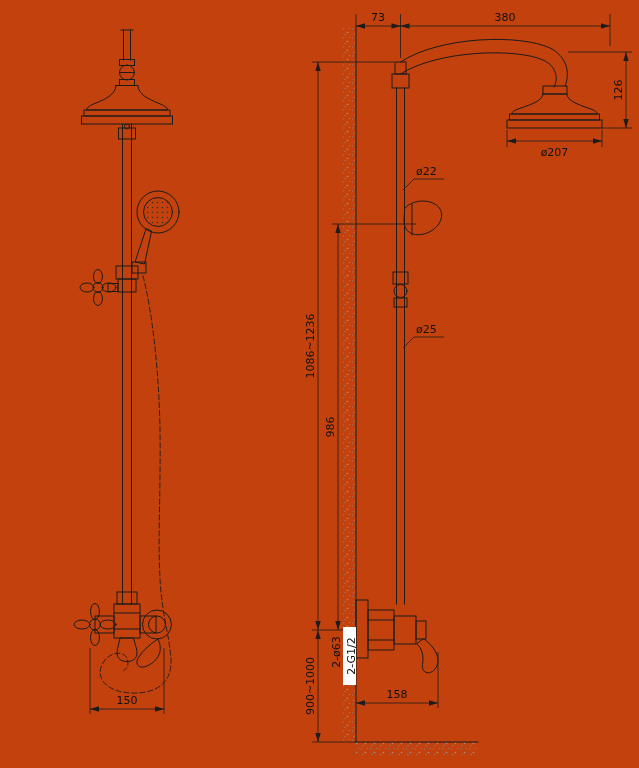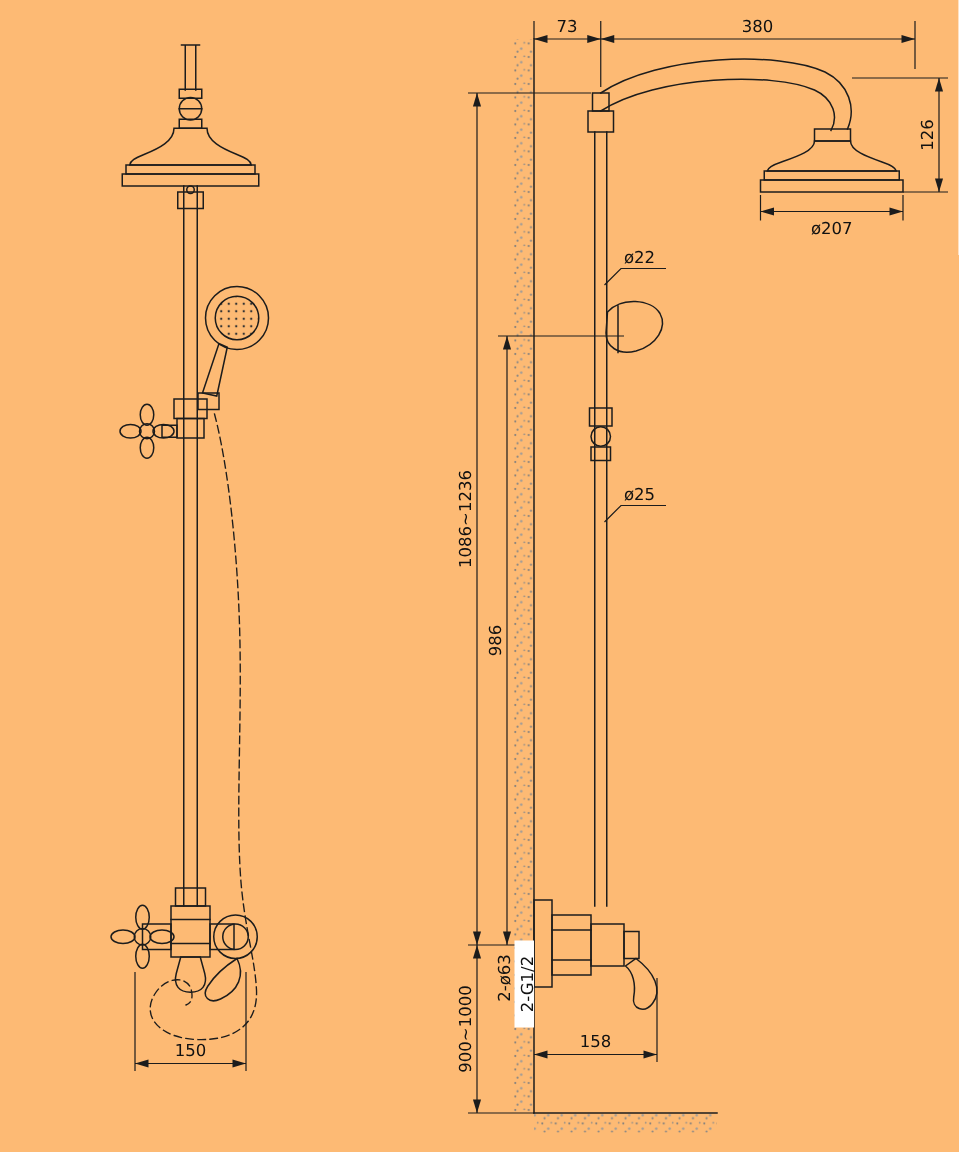--- a/index.html
+++ b/index.html
@@ -4,21 +4,21 @@
 <style>
   html, body {
     margin: 0;
     padding: 0;
     background: #ffffff;
   }
   .canvas {
     position: relative;
     width: 639px;
     height: 768px;
-    background: #fdba74;
+    background: #c2410c;
     overflow: hidden;
   }
   svg { display: block; }
   .ln {
     stroke: #1c1c1c;
     stroke-width: 1;
     fill: none;
     stroke-linecap: square;
     stroke-linejoin: miter;
   }

